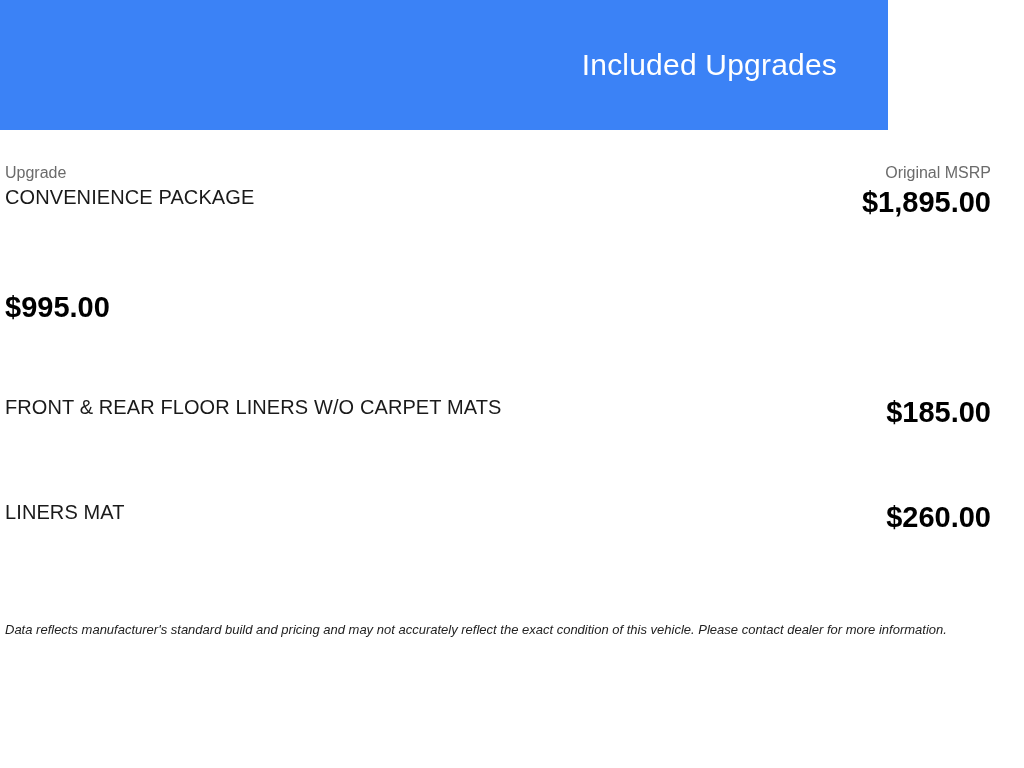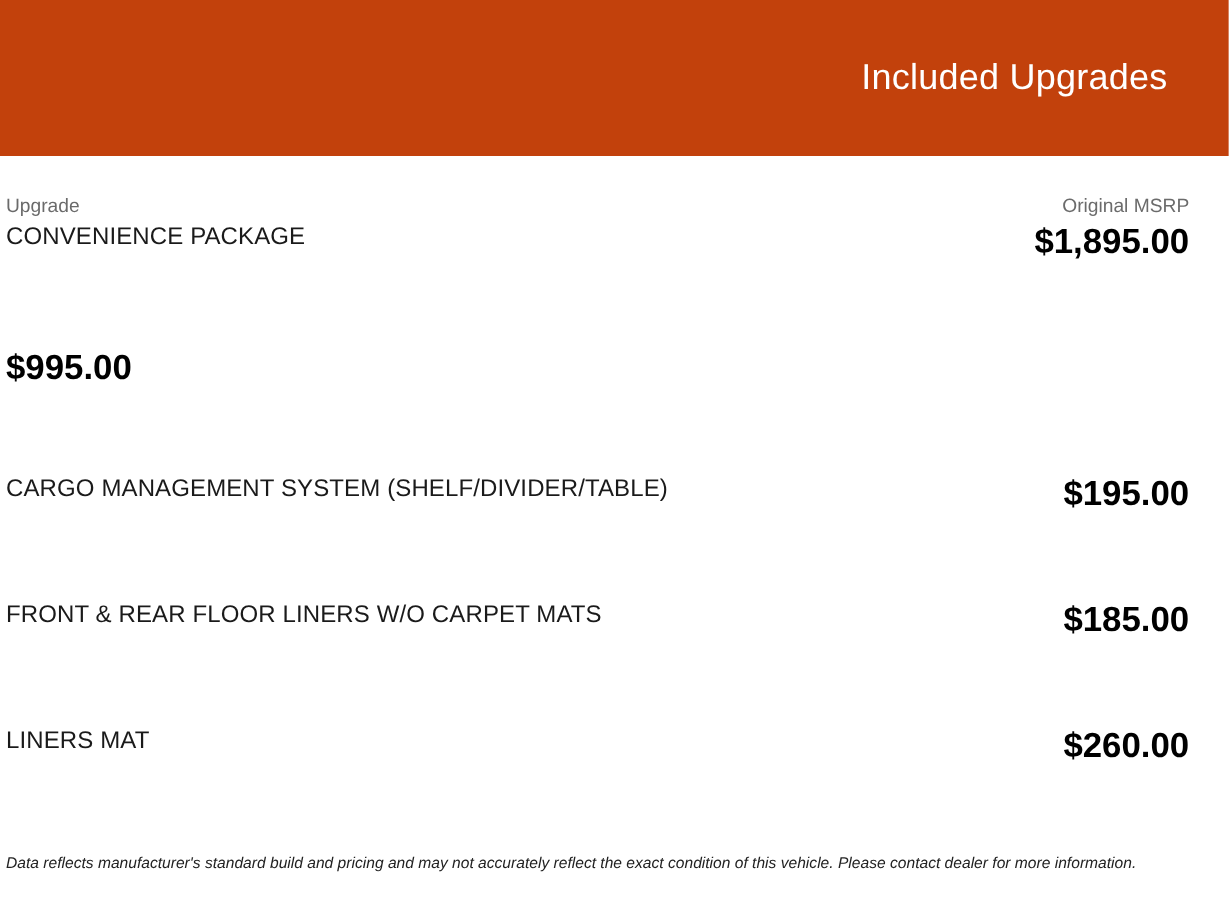--- a/index.html
+++ b/index.html
@@ -5,23 +5,23 @@
   * { margin: 0; padding: 0; box-sizing: border-box; }
   html, body {
     width: 1024px;
     height: 768px;
     background: #ffffff;
     font-family: "Liberation Sans", sans-serif;
     overflow: hidden;
   }
   .page-header {
     position: relative;
-    width: 1024px;
+    width: 888px;
     height: 130px;
-    background: #c2410c;
+    background: #3b82f6;
   }
   .page-title {
     position: absolute;
     right: 51px;
     top: 50%;
     transform: translateY(-50%);
     color: #ffffff;
     font-size: 30px;
     font-weight: 400;
     letter-spacing: 0.2px;
@@ -51,21 +51,21 @@
     color: #1a1a1a;
     letter-spacing: 0.1px;
   }
   .upgrade-price {
     font-size: 29px;
     font-weight: 700;
     color: #000000;
     white-space: nowrap;
   }
   .disclaimer {
-    margin-top: 0;
+    margin-top: 16px;
     font-size: 13px;
     line-height: 16px;
     font-style: italic;
     color: #222222;
   }
 </style>
 </head>
 <body>
 
 <div class="page-header">
@@ -81,24 +81,20 @@
 
   <div class="rows">
     <div class="upgrade-row">
       <span class="upgrade-name">CONVENIENCE PACKAGE</span>
       <span class="upgrade-price">$1,895.00</span>
     </div>
     <div class="upgrade-row">
       <span class="upgrade-price">$995.00</span>
     </div>
     <div class="upgrade-row">
-      <span class="upgrade-name">CARGO MANAGEMENT SYSTEM (SHELF/DIVIDER/TABLE)</span>
-      <span class="upgrade-price">$195.00</span>
-    </div>
-    <div class="upgrade-row">
       <span class="upgrade-name">FRONT &amp; REAR FLOOR LINERS W/O CARPET MATS</span>
       <span class="upgrade-price">$185.00</span>
     </div>
     <div class="upgrade-row">
       <span class="upgrade-name">LINERS MAT</span>
       <span class="upgrade-price">$260.00</span>
     </div>
   </div>
 
   <div class="disclaimer">Data reflects manufacturer's standard build and pricing and may not accurately reflect the exact condition of this vehicle. Please contact dealer for more information.</div>

